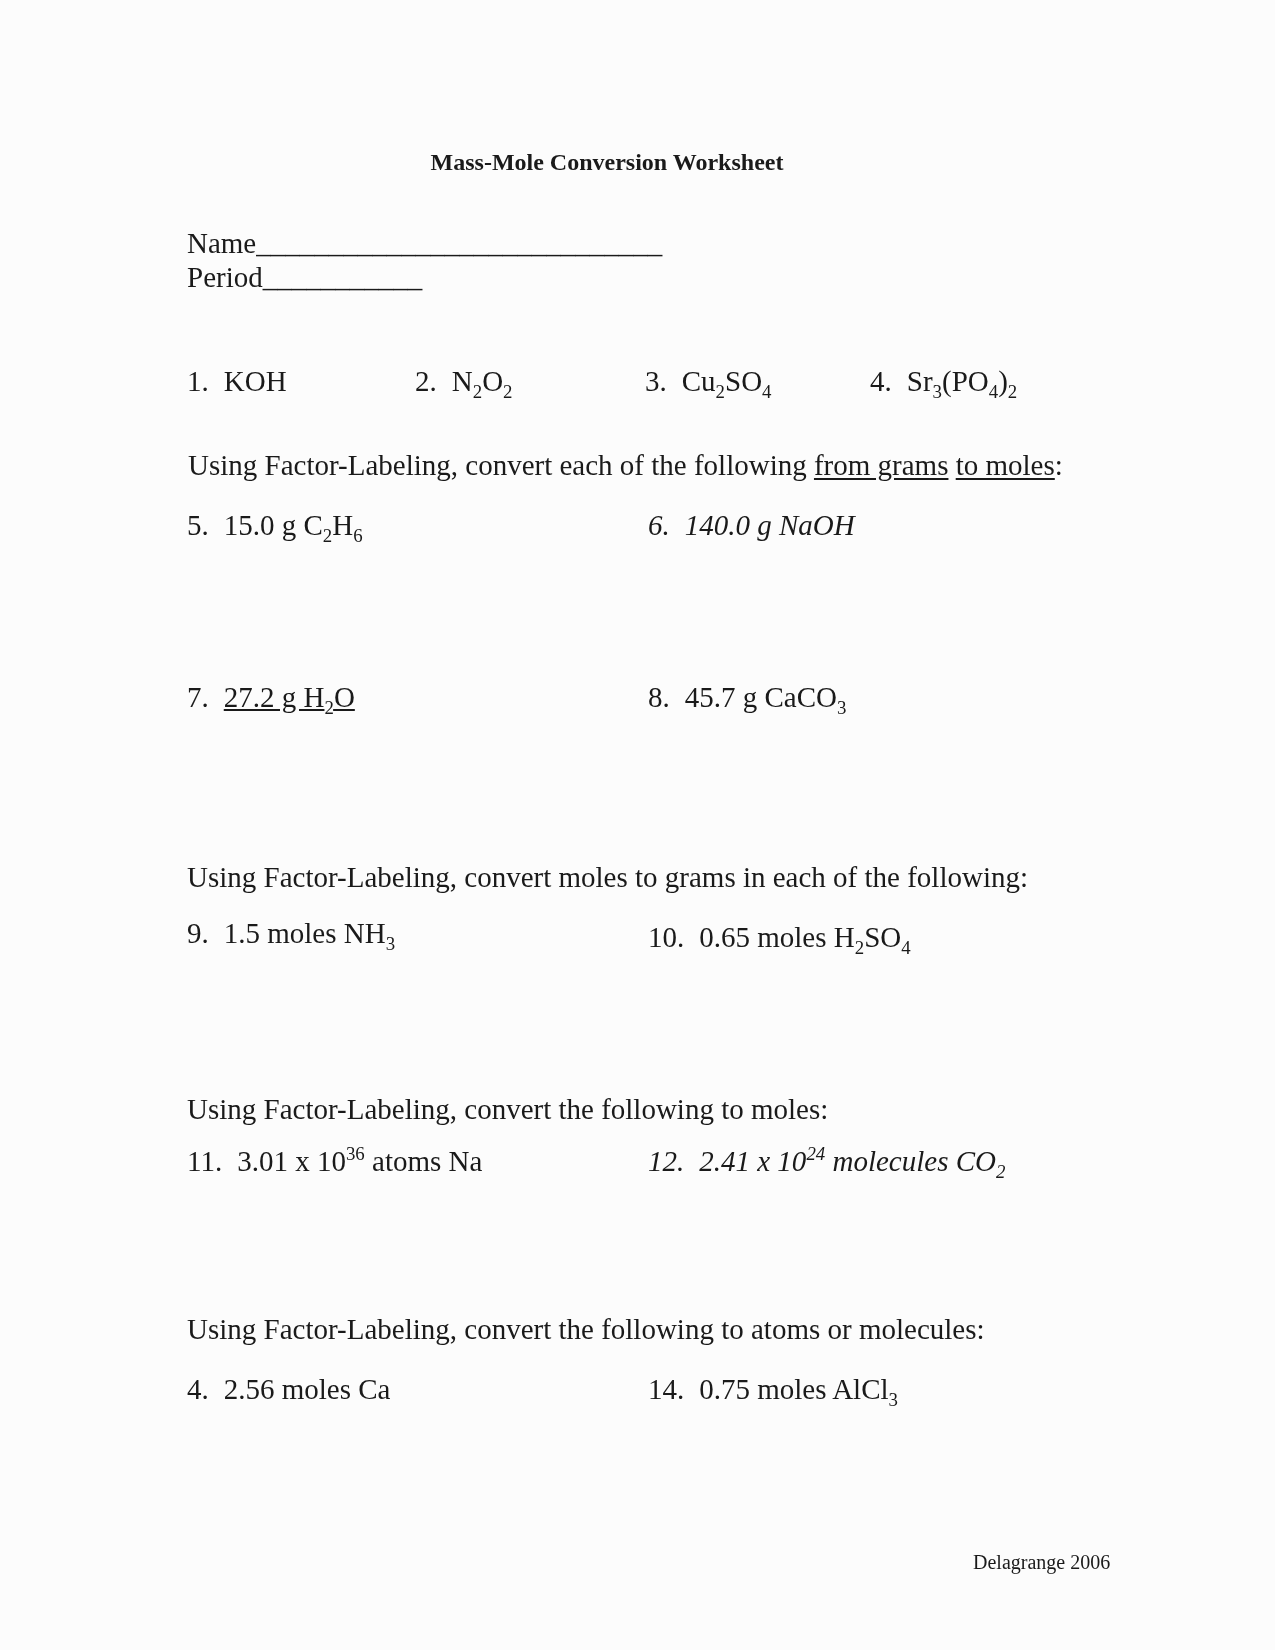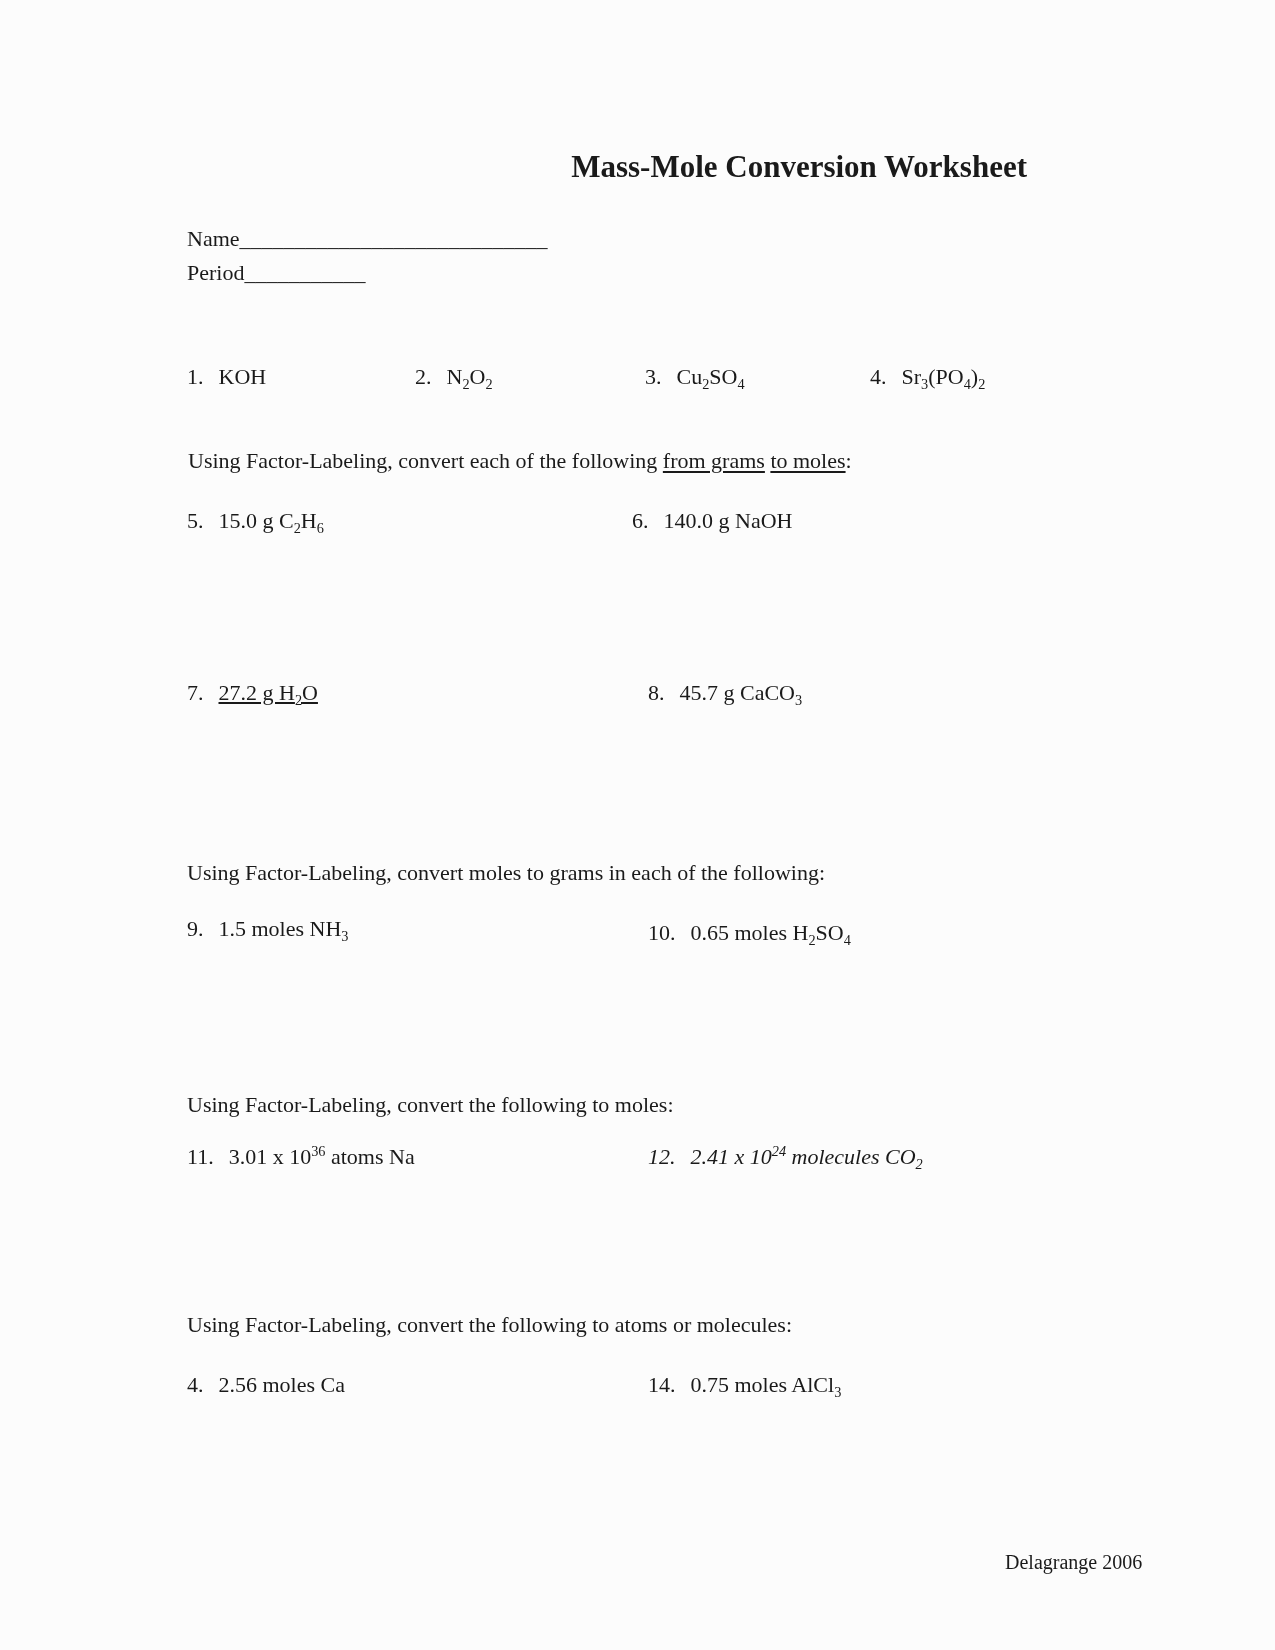--- a/index.html
+++ b/index.html
@@ -10,37 +10,37 @@
   }
   .page{
     position:relative;
     width:1275px;height:1650px;
     background:#fcfcfc;
     color:#1a1a1a;
     overflow:hidden;
   }
   .line{
     position:absolute;
-    font-size:22px;
+    font-size:29px;
     line-height:1.2;
     white-space:pre;
   }
   .title{
-    font-size:31px;
+    font-size:24px;
     font-weight:bold;
     left:187px;
     width:840px;
-    text-align:right;
+    text-align:center;
     white-space:normal;
   }
   .num{display:inline-block;}
   .gap{display:inline-block;width:15px;}
   sub,sup{font-size:65%;line-height:0;}
   u{text-decoration:underline;text-underline-offset:3px;}
-  .footer{font-size:20px;margin-left:32px;}
+  .footer{font-size:20px;}
 </style>
 </head>
 <body>
 
 <div class="page">
 
   <div class="line title" style="top:148px;">Mass-Mole Conversion Worksheet</div>
 
   <div class="line" style="left:187px;top:226px;"><span>Name</span><span>____________________________</span></div>
 
@@ -48,21 +48,21 @@
 
 
   <div class="line" style="left:187px;top:364px;"><span class="num">1.</span><span class="gap"></span><span>KOH</span></div>
   <div class="line" style="left:415px;top:364px;"><span class="num">2.</span><span class="gap"></span><span>N<sub>2</sub>O<sub>2</sub></span></div>
   <div class="line" style="left:645px;top:364px;"><span class="num">3.</span><span class="gap"></span><span>Cu<sub>2</sub>SO<sub>4</sub></span></div>
   <div class="line" style="left:870px;top:364px;"><span class="num">4.</span><span class="gap"></span><span>Sr<sub>3</sub>(PO<sub>4</sub>)<sub>2</sub></span></div>
 
   <div class="line" style="left:188px;top:448px;">Using Factor-Labeling, convert each of the following <u>from grams</u> <u>to moles</u>:</div>
 
   <div class="line" style="left:187px;top:508px;"><span class="num">5.</span><span class="gap"></span><span>15.0 g C<sub>2</sub>H<sub>6</sub></span></div>
-  <div class="line" style="left:632px;top:508px;"><span class="num">6.</span><span class="gap"></span><span>140.0 g NaOH</span></div>
+  <div class="line" style="left:648px;top:508px;font-style:italic;"><span class="num">6.</span><span class="gap"></span><span>140.0 g NaOH</span></div>
   <div class="line" style="left:187px;top:680px;text-decoration:underline;"><span class="num">7.</span><span class="gap"></span><span>27.2 g H<sub>2</sub>O</span></div>
   <div class="line" style="left:648px;top:680px;"><span class="num">8.</span><span class="gap"></span><span>45.7 g CaCO<sub>3</sub></span></div>
 
   <div class="line" style="left:187px;top:860px;">Using Factor-Labeling, convert moles to grams in each of the following:</div>
 
   <div class="line" style="left:187px;top:916px;"><span class="num">9.</span><span class="gap"></span><span>1.5 moles NH<sub>3</sub></span></div>
   <div class="line" style="left:648px;top:920px;"><span class="num">10.</span><span class="gap"></span><span>0.65 moles H<sub>2</sub>SO<sub>4</sub></span></div>
 
   <div class="line" style="left:187px;top:1092px;">Using Factor-Labeling, convert the following to moles:</div>
 

